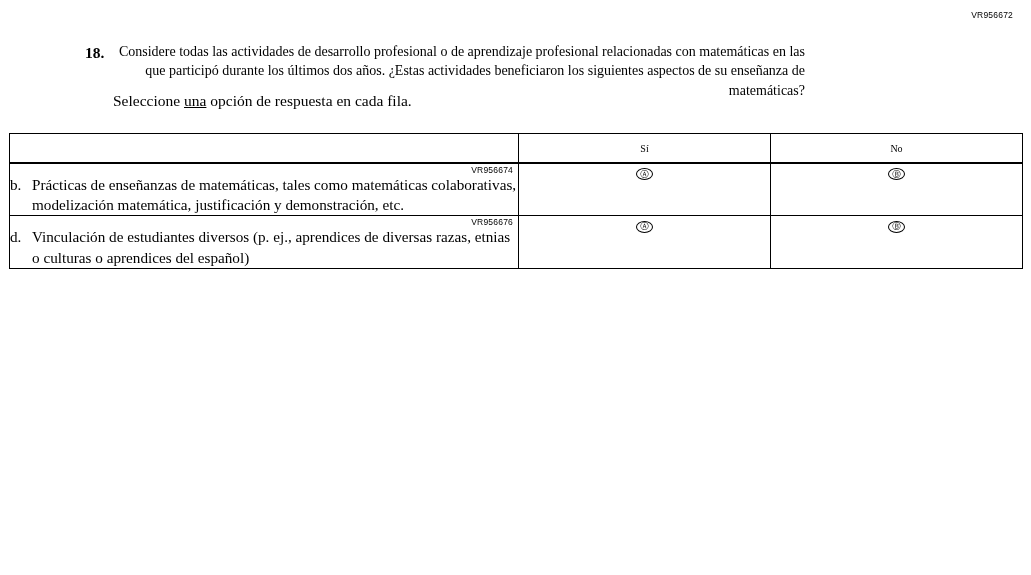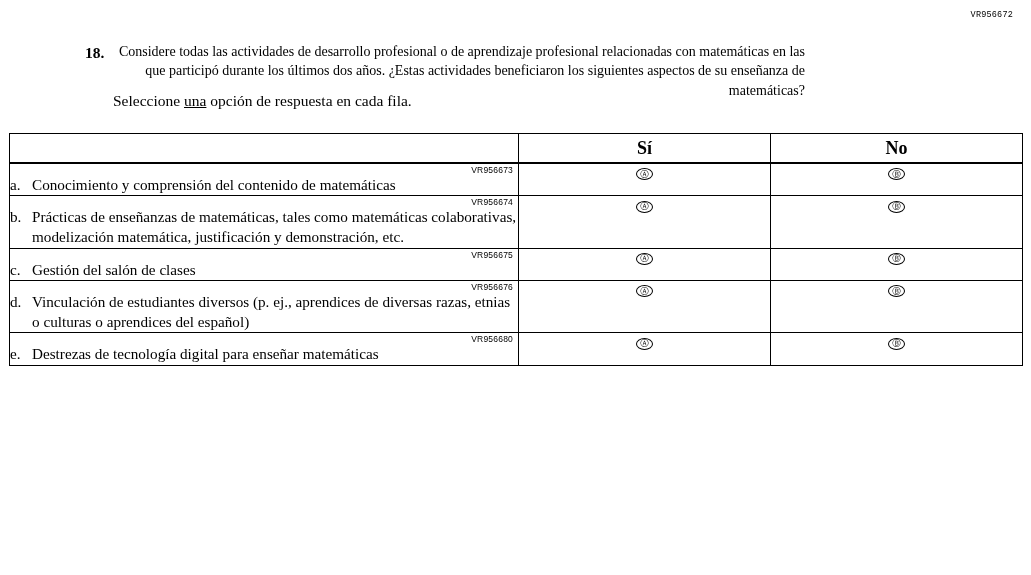--- a/index.html
+++ b/index.html
@@ -54,21 +54,21 @@
   }
   .q-instruction .underline {
     text-decoration: underline;
   }
 
   .corner-code {
     position: absolute;
     right: 18px;
     top: 10px;
     font-size: 8.5px;
-    font-family: Liberation Mono, monospace;
+    font-family: Liberation Sans, sans-serif;
     letter-spacing: 0.2px;
     color: #000;
   }
 
   
   .grid {
     position: absolute;
     left: 9px;
     top: 133px;
     width: 1014px;
@@ -78,22 +78,22 @@
   .grid col.c-item { width: 509px; }
   .grid col.c-opt  { width: 252px; }
 
   .grid th, .grid td {
     border: 1px solid #000;
     padding: 0;
     vertical-align: top;
   }
   .grid thead th {
     height: 28px;
-    font-size: 18px;
-    font-weight: bold;
+    font-size: 10px;
+    font-weight: normal;
     text-align: center;
     vertical-align: middle;
     font-family: "Liberation Serif", serif;
   }
   .grid thead th.blank-head {
     border-right: 1px solid #000;
   }
   
   .grid thead th { border-bottom: 2px solid #000; }
 
@@ -171,97 +171,52 @@
       <col class="c-opt">
     </colgroup>
     <thead>
       <tr>
         <th class="blank-head"></th>
         <th>Sí</th>
         <th>No</th>
       </tr>
     </thead>
     <tbody>
-      <tr>
-        <td class="item-cell">
-          <div class="item-code">VR956673</div>
-          <div class="item-body">
-            <div class="item-letter">a.</div>
-            <div class="item-label">Conocimiento y comprensión del contenido de matemáticas</div>
-          </div>
-        </td>
-        <td class="opt-cell">
-          <span class="bubble"><span>Ⓐ</span></span>
-        </td>
-        <td class="opt-cell">
-          <span class="bubble"><span>Ⓑ</span></span>
-        </td>
-      </tr>
 
       <tr>
         <td class="item-cell">
           <div class="item-code">VR956674</div>
           <div class="item-body">
             <div class="item-letter">b.</div>
             <div class="item-label">Prácticas de enseñanzas de matemáticas, tales como matemáticas colaborativas, modelización matemática, justificación y demonstración, etc.</div>
           </div>
         </td>
         <td class="opt-cell">
           <span class="bubble"><span>Ⓐ</span></span>
         </td>
         <td class="opt-cell">
           <span class="bubble"><span>Ⓑ</span></span>
         </td>
       </tr>
 
-      <tr>
-        <td class="item-cell">
-          <div class="item-code">VR956675</div>
-          <div class="item-body">
-            <div class="item-letter">c.</div>
-            <div class="item-label">Gestión del salón de clases</div>
-          </div>
-        </td>
-        <td class="opt-cell">
-          <span class="bubble"><span>Ⓐ</span></span>
-        </td>
-        <td class="opt-cell">
-          <span class="bubble"><span>Ⓑ</span></span>
-        </td>
-      </tr>
 
       <tr>
         <td class="item-cell">
           <div class="item-code">VR956676</div>
           <div class="item-body">
             <div class="item-letter">d.</div>
             <div class="item-label">Vinculación de estudiantes diversos (p. ej., aprendices de diversas razas, etnias o culturas o aprendices del español)</div>
           </div>
         </td>
         <td class="opt-cell">
           <span class="bubble"><span>Ⓐ</span></span>
         </td>
         <td class="opt-cell">
           <span class="bubble"><span>Ⓑ</span></span>
         </td>
       </tr>
 
-      <tr>
-        <td class="item-cell">
-          <div class="item-code">VR956680</div>
-          <div class="item-body">
-            <div class="item-letter">e.</div>
-            <div class="item-label">Destrezas de tecnología digital para enseñar matemáticas</div>
-          </div>
-        </td>
-        <td class="opt-cell">
-          <span class="bubble"><span>Ⓐ</span></span>
-        </td>
-        <td class="opt-cell">
-          <span class="bubble"><span>Ⓑ</span></span>
-        </td>
-      </tr>
 
 
     </tbody>
   </table>
 
 </div>
 
 </body></html>

